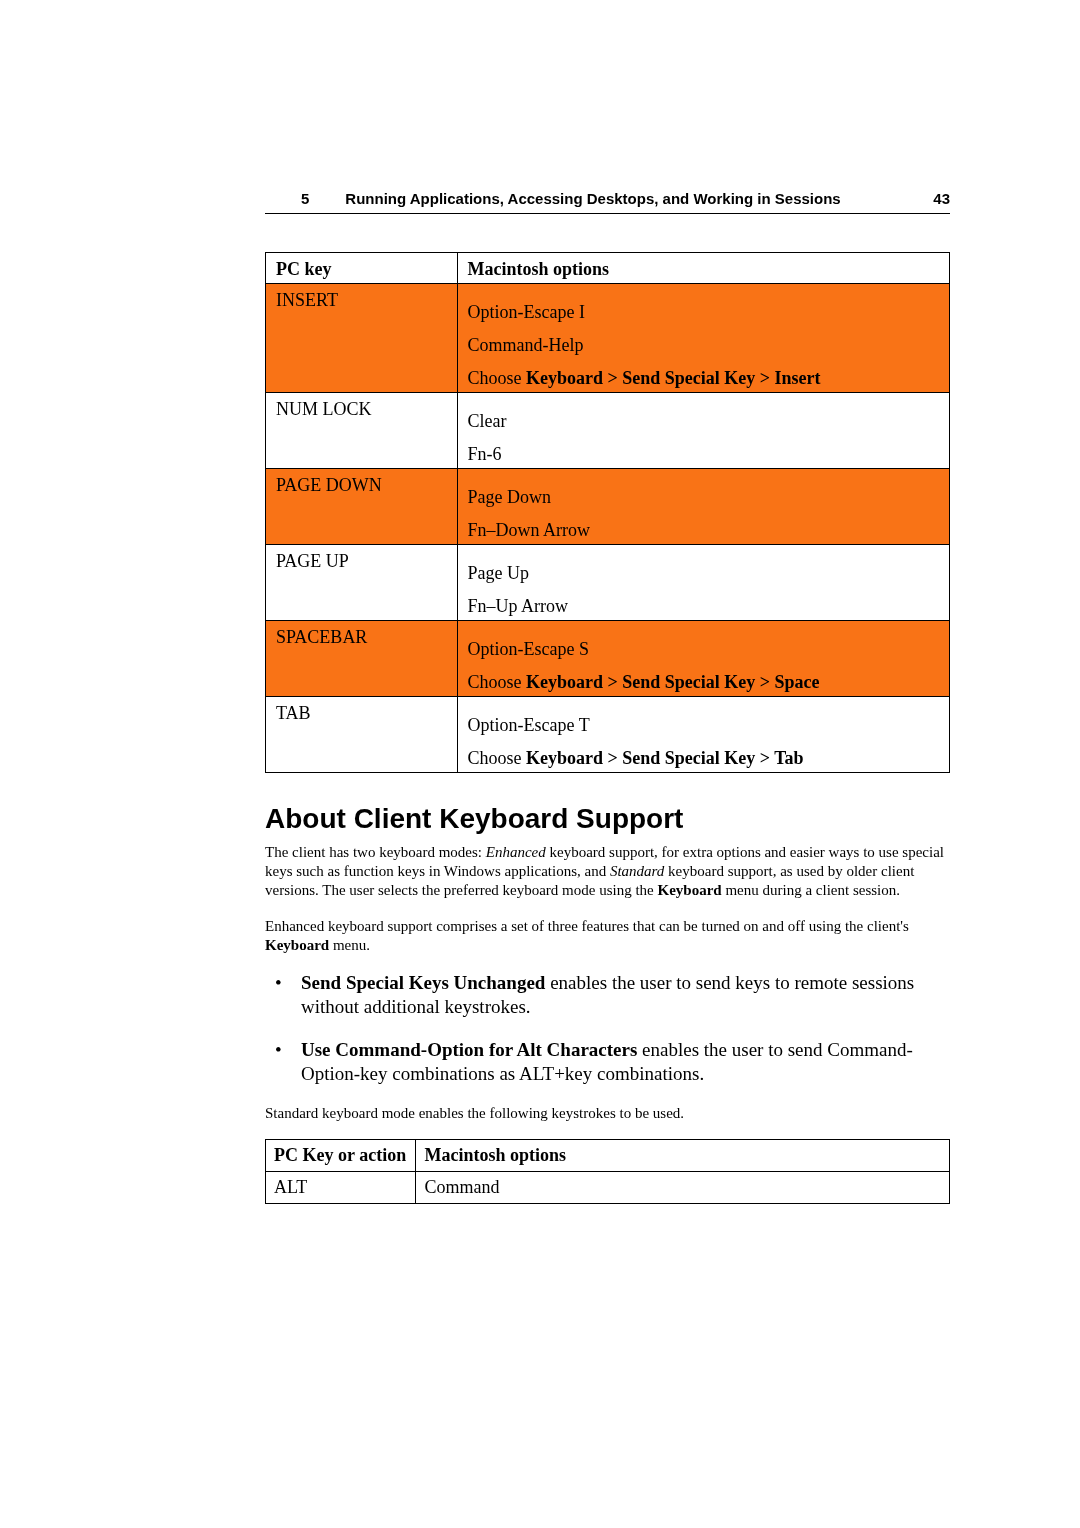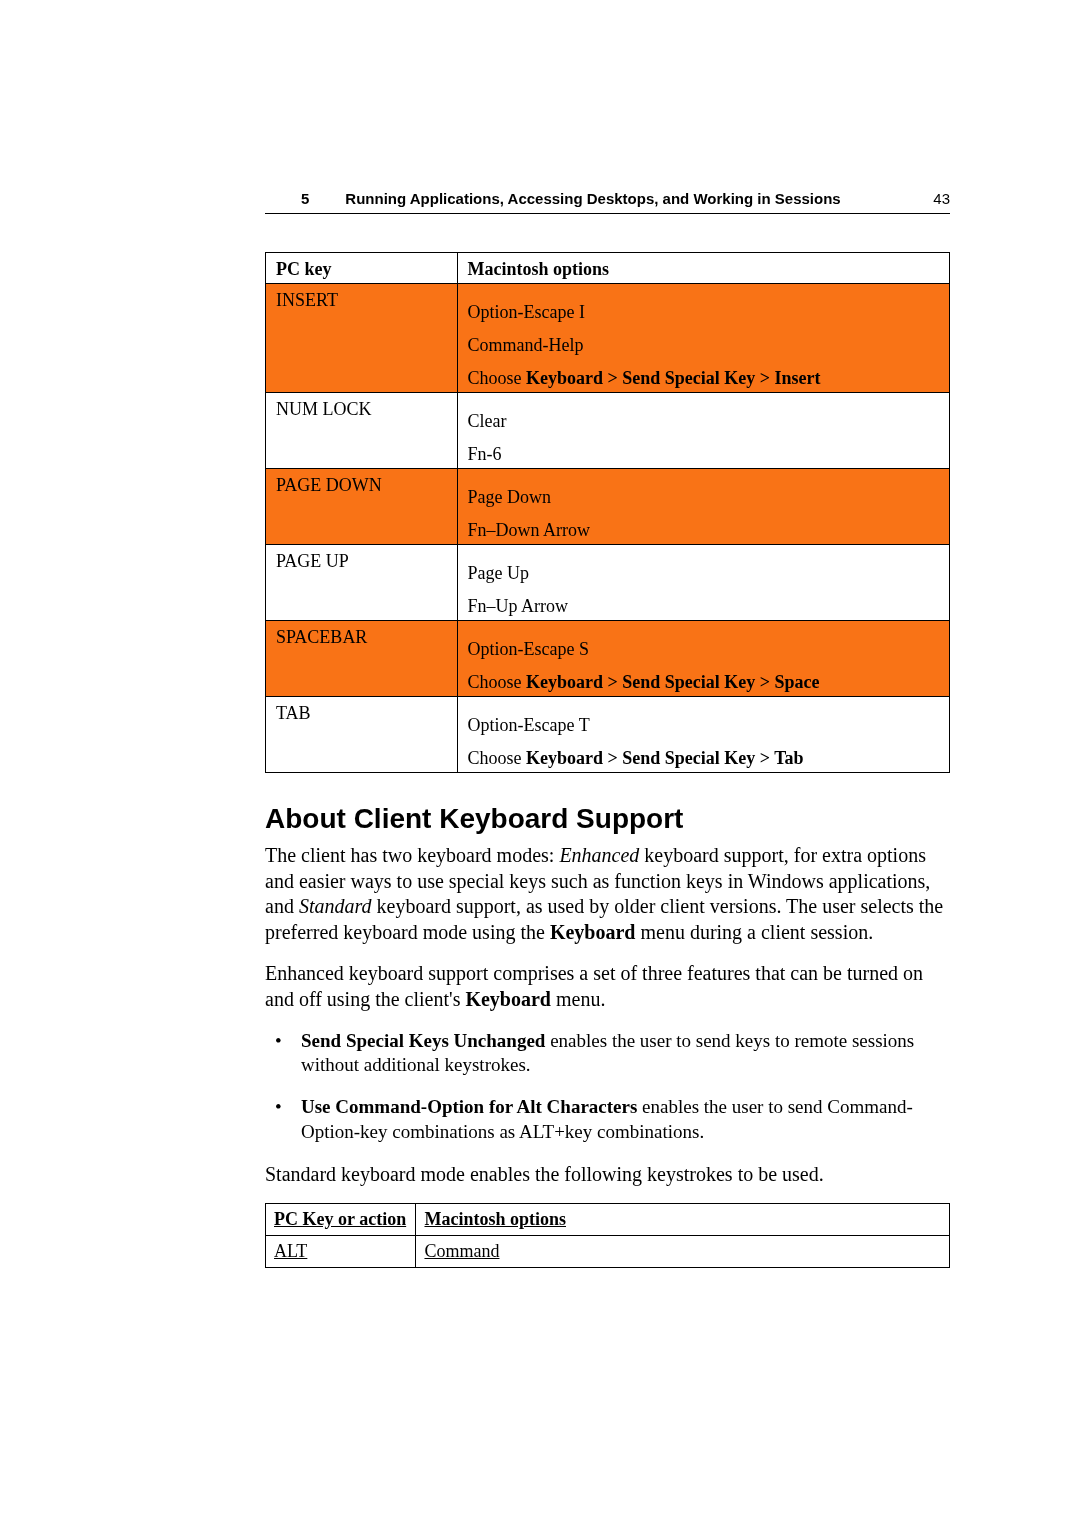--- a/index.html
+++ b/index.html
@@ -28,21 +28,21 @@
   .running-head .chapnum {
     font-weight: 700;
     margin-right: 36px;
     margin-left: 36px;
   }
   .running-head .chaptitle {
     font-weight: 700;
     flex: 1;
   }
   .running-head .pagenum {
-    font-weight: 400;
+    font-weight: 700;
     margin-left: 16px;
   }
 
   table {
     border-collapse: collapse;
     width: 100%;
     font-size: 18px;
   }
   td, th {
     border: 1px solid #000;
@@ -63,21 +63,21 @@
   .opt-line:last-child { margin-bottom: 0; }
   .kpath { font-weight: 700; }
 
   h2.section {
     font-family: Arial, Helvetica, sans-serif;
     font-weight: 700;
     font-size: 28px;
     margin: 30px 0 8px 0;
   }
   p.body {
-    font-size: 20px;
+    font-size: 15px;
     line-height: 1.28;
     margin: 0 0 16px 0;
   }
   em.italic { font-style: italic; }
   .bold { font-weight: 700; }
 
   ul.bullets {
     list-style: none;
     padding: 0;
     margin: 0 0 12px 0;
@@ -92,21 +92,20 @@
   ul.bullets > li::before {
     content: "•";
     position: absolute;
     left: 10px;
     top: 0;
     font-size: 19px;
   }
 
   .table2 {
     margin-top: 13px;
-    text-decoration: underline;
   }
   .table2 td, .table2 th {
     padding: 5px 8px;
   }
   .col-a { width: 28%; }
   .col-b { width: 72%; }
   .col2-a { width: 22%; }
   .col2-b { width: 78%; }
 </style>
 </head>

